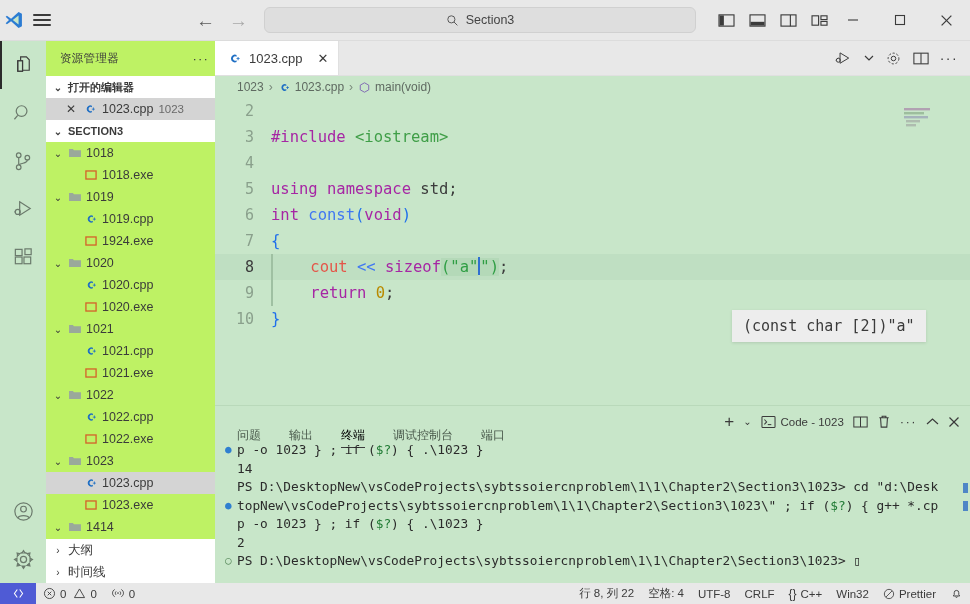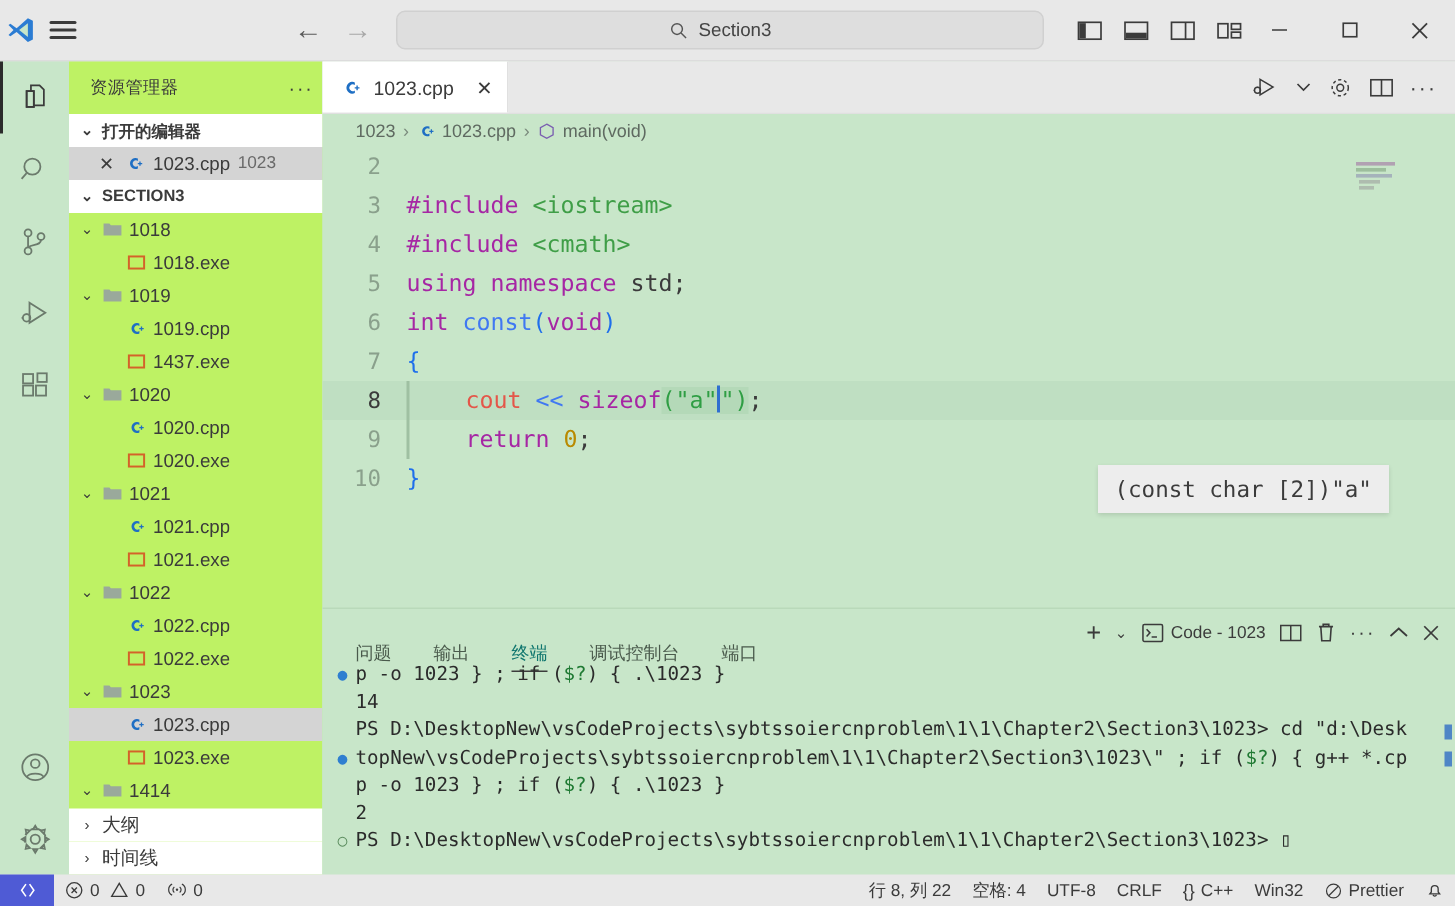--- a/index.html
+++ b/index.html
@@ -131,21 +131,21 @@
     background: #ededed; padding: 4px 11px;
     font-family: "DejaVu Sans Mono", monospace; font-size: 15px; line-height: 24px;
     white-space: pre; box-shadow: 0 1px 3px rgba(0,0,0,.12);
   }
   .minimap { position: absolute; right: 8px; top: 8px; width: 60px; opacity: .55; }
 
   
   .panel { flex: 0 0 178px; display: flex; flex-direction: column; background: #c8e6c9; border-top: 1px solid #b9d9ba; }
   .paneltabs { height: 31px; flex: 0 0 31px; display: flex; align-items: center; padding-left: 22px; }
   .ptab { font-size: 12px; color: #4a5a4c; margin-right: 28px; cursor: pointer; position: relative; height: 31px; display: flex; align-items: center; margin-top: 28px; }
-  .ptab.active { color: #0f766e; }
+  .ptab.active { color: #000000; }
   .ptab.active::after { content: ""; position: absolute; left: 0; right: 0; bottom: 3px; height: 1.5px; background: #3b3b3b; }
   .pactions { margin-left: auto; display: flex; align-items: center; gap: 9px; padding-right: 10px; }
   .pactions .pa { cursor: pointer; display: flex; align-items: center; font-size: 13px; color: #3b3b3b; }
   .termsel { display: flex; align-items: center; gap: 5px; font-size: 11.5px; color: #3b3b3b; cursor: pointer; }
   .termbody {
     flex: 1; padding: 4px 0 0 10px; overflow: hidden;
     font-family: "DejaVu Sans Mono", monospace; font-size: 12.8px; line-height: 18.5px;
     color: #2b2b2b; position: relative;
   }
   .tline { white-space: pre; display: flex; align-items: flex-start; }
@@ -343,21 +343,21 @@
               <path d="M10.2 4.2 A4.2 4.2 0 1 0 10.2 11.8 L10.2 9.9 A2.4 2.4 0 1 1 10.2 6.1 Z" fill="#1f6fc4"></path>
               <path d="M11.3 6.4 h1 v1.2 h1.2 v1 h-1.2 v1.2 h-1 V8.6 h-1.2 v-1 h1.2 z" fill="#1f6fc4"></path>
             </svg>
             <span class="lbl">1019.cpp</span>
           </div>
           <div class="trow" style="padding-left: 22px;">
             <span style="width:12px;display:inline-block"></span>
             <svg class="folder-ico" viewBox="0 0 16 16">
               <rect x="2.2" y="3.4" width="11.6" height="9.2" fill="none" stroke="#d4622a" stroke-width="1.5"></rect>
             </svg>
-            <span class="lbl">1437.exe</span>
+            <span class="lbl">1924.exe</span>
           </div>
           <div class="trow" style="padding-left: 6px;">
             <span class="chev">⌄</span>
             <svg class="folder-ico" viewBox="0 0 16 16">
               <path d="M1.2 3.4 h4.4 l1.2 1.4 h8 v7.8 h-13.6 z" fill="#9aa99b"></path>
             </svg>
             <span class="lbl">1020</span>
           </div>
           <div class="trow" style="padding-left: 22px;">
             <span style="width:12px;display:inline-block"></span>
@@ -533,21 +533,20 @@
             <span class="lnum">2</span>
           </div>
 
           <div class="cline">
             <span class="lnum">3</span>
             <span><span class="kw">#include</span> <span class="inc">&lt;iostream&gt;</span></span>
           </div>
 
           <div class="cline">
             <span class="lnum">4</span>
-            <span><span class="kw">#include</span> <span class="inc">&lt;cmath&gt;</span></span>
           </div>
 
           <div class="cline">
             <span class="lnum">5</span>
             <span><span class="kw">using namespace</span> <span class="pun">std;</span></span>
           </div>
 
           <div class="cline">
             <span class="lnum">6</span>
             <span><span class="kw">int</span> <span class="fn">const</span><span class="br-blue">(</span><span class="kw">void</span><span class="br-blue">)</span></span>

